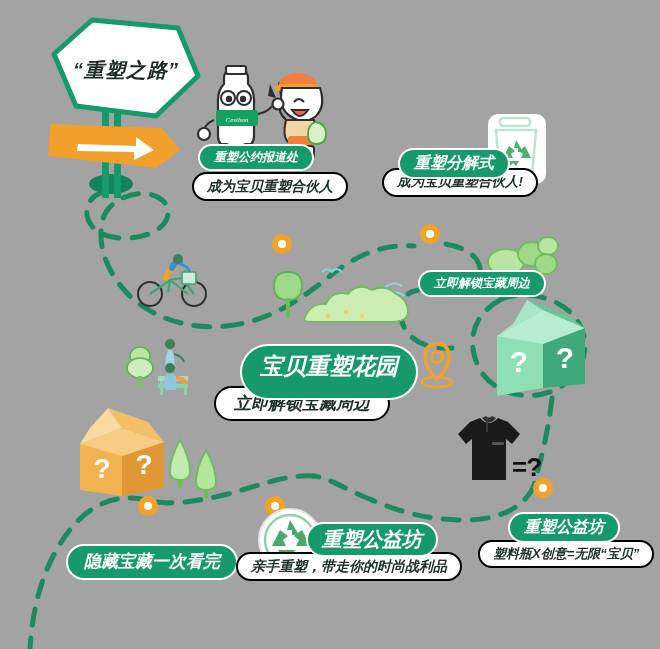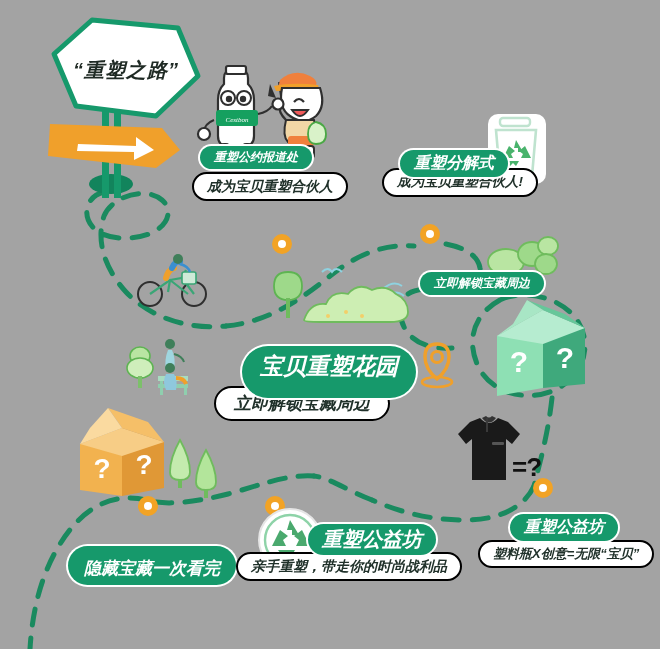--- a/index.html
+++ b/index.html
@@ -325,21 +325,21 @@
   <div class="node" style="left:164px;top:434px;width:62px;height:66px;">
     <svg width="62" height="66" viewBox="0 0 62 66">
       <path d="M16,6 q10,18 10,32 q0,8 -10,8 q-10,0 -10,-8 q0,-14 10,-32 Z" fill="#c4ebae" stroke="#6fbc5d" stroke-width="1.8"></path>
       <rect x="14" y="46" width="4" height="8" fill="#6fbc5d"></rect>
       <path d="M42,16 q10,18 10,32 q0,8 -10,8 q-10,0 -10,-8 q0,-14 10,-32 Z" fill="#b3e59b" stroke="#6fbc5d" stroke-width="1.8"></path>
       <rect x="40" y="56" width="4" height="8" fill="#6fbc5d"></rect>
     </svg>
   </div>
 
   <div class="grp" style="left:68px;top:546px;">
-    <div class="pill" style="left:0px;top:0px;font-size:17px;padding:14px 16px 8px 16px;font-style:italic;">隐藏宝藏一次看完</div>
+    <div class="pill" style="left:0px;top:0px;font-size:17px;padding:7px 16px 8px 16px;font-style:italic;">隐藏宝藏一次看完</div>
   </div>
 
   <div class="node" style="left:256px;top:506px;width:68px;height:68px;">
     <svg width="68" height="68" viewBox="0 0 68 68">
       <circle cx="34" cy="34" r="31" fill="#ffffff" stroke="#e6e6e6" stroke-width="2"></circle>
       <circle cx="34" cy="34" r="25" fill="#ffffff" stroke="#8ed3a8" stroke-width="2.4"></circle>
       <g fill="#4aa96e">
         <path d="M34,14 l9,15 l-7,0 l0,-5 l-5,0 Z"></path>
         <path d="M22,44 l17,0 l-4,7 l-4,-4 l-4,4 Z"></path>
         <path d="M24,24 l-8,16 l14,0 l-3,-6 l5,-4 Z"></path>

